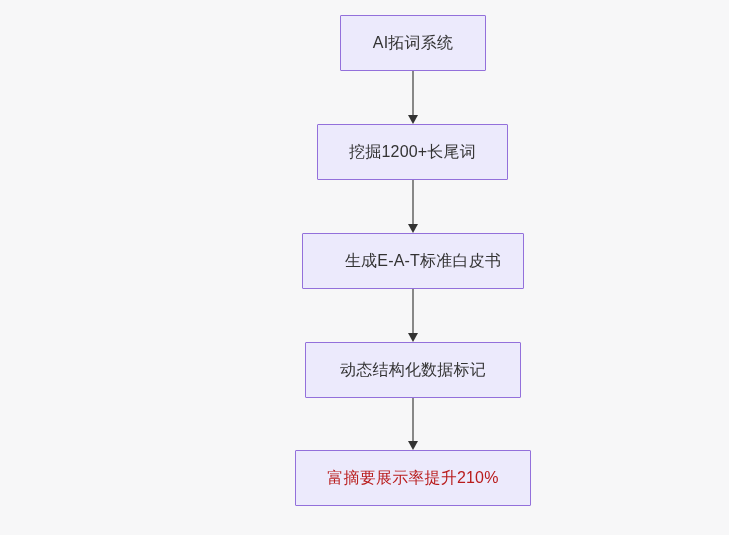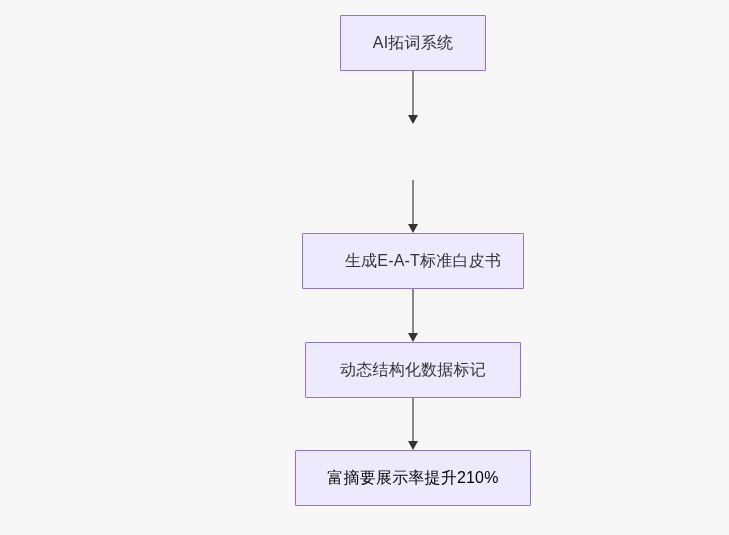--- a/index.html
+++ b/index.html
@@ -77,23 +77,26 @@
     <div class="edge-arrowhead" style="top: 44px; border-top-color: rgb(51, 51, 51);"></div>
   </div>
   <div class="edge" style="left: 370px; top: 398px; width: 2px; height: 52px;">
     <div class="edge-line" style="height: 44px; background: rgb(136, 136, 136);"></div>
     <div class="edge-arrowhead" style="top: 43px; border-top-color: rgb(51, 51, 51);"></div>
   </div>
 
   <div class="node" style="left: 298px; top: 15px; width: 146px; height: 56px; background: rgb(236, 234, 252); border-color: rgb(147, 112, 219); color: rgb(51, 51, 51);">
     <span class="node-label">AI拓词系统</span>
   </div>
+  <div class="node" style="left: 275px; top: 124px; width: 191px; height: 56px; background: rgb(236, 234, 252); border-color: rgb(147, 112, 219); color: rgb(51, 51, 51);">
+    <span class="node-label">挖掘1200+长尾词</span>
+  </div>
   <div class="node" style="left: 260px; top: 233px; width: 222px; height: 56px; background: rgb(236, 234, 252); border-color: rgb(147, 112, 219); color: rgb(51, 51, 51); padding-left: 20px;">
     <span class="node-label">生成E-A-T标准白皮书</span>
   </div>
   <div class="node" style="left: 263px; top: 342px; width: 216px; height: 56px; background: rgb(236, 234, 252); border-color: rgb(147, 112, 219); color: rgb(51, 51, 51); justify-content: center;">
     <span class="node-label">动态结构化数据标记</span>
   </div>
-  <div class="node" style="left: 253px; top: 450px; width: 236px; height: 56px; background: rgb(236, 234, 252); border-color: rgb(147, 112, 219); color: #000000;">
+  <div class="node" style="left: 253px; top: 450px; width: 236px; height: 56px; background: rgb(236, 234, 252); border-color: rgb(147, 112, 219); color: #b91c1c;">
     <span class="node-label">富摘要展示率提升210%</span>
   </div>
 
 </div>
 
 </body></html>

